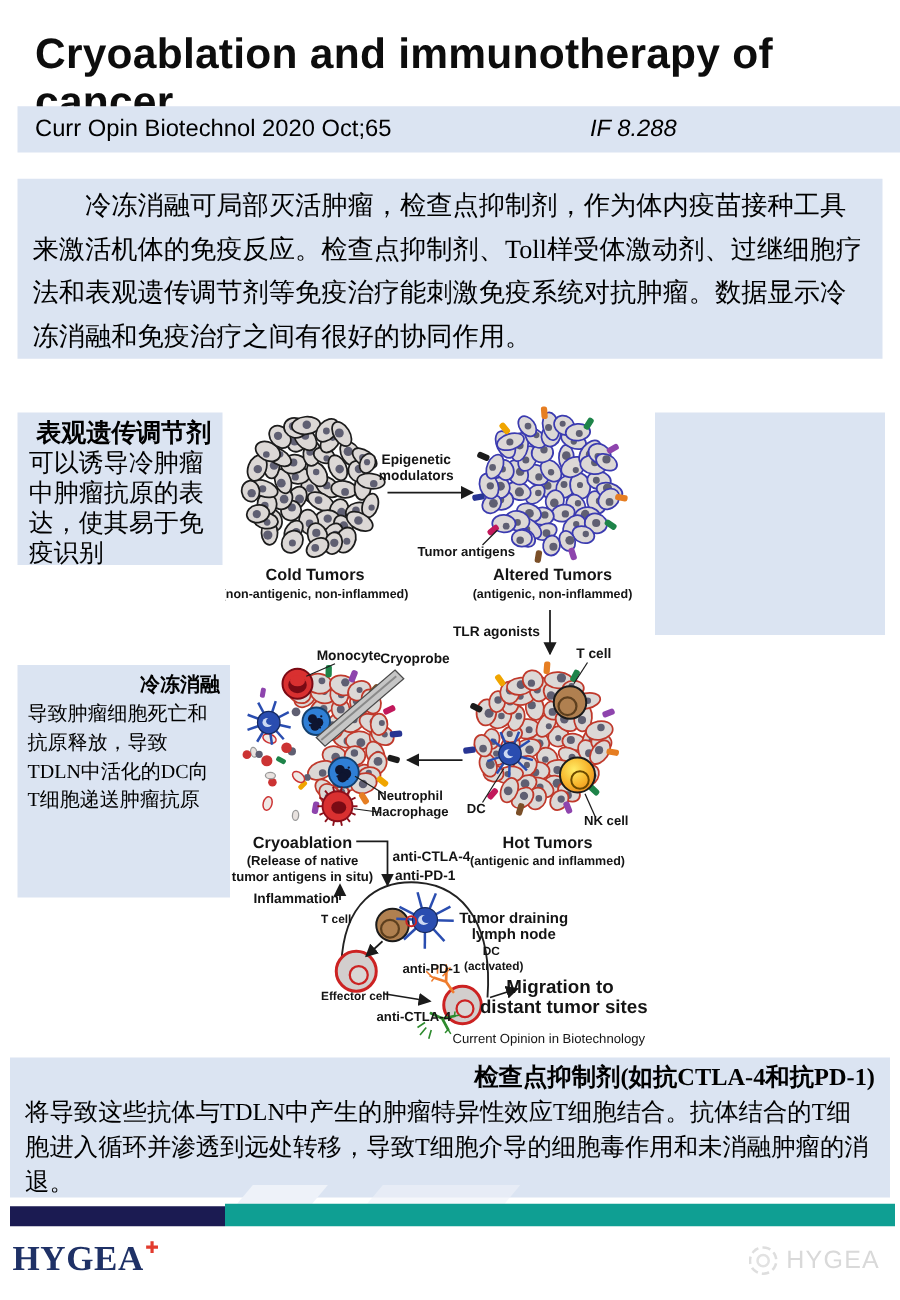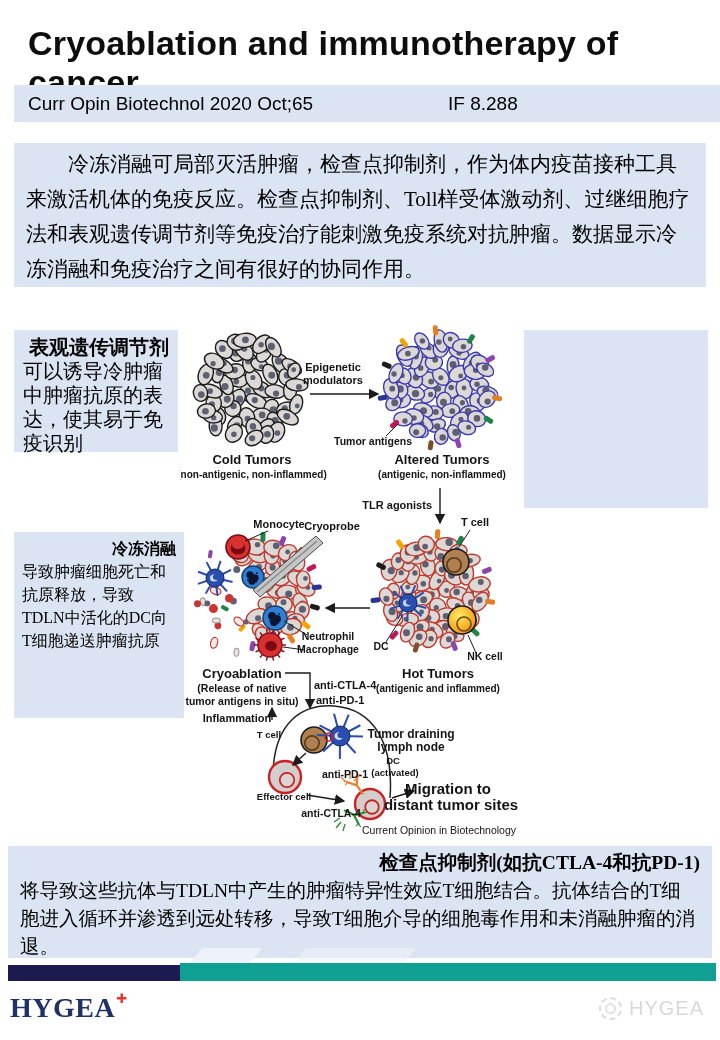--- a/index.html
+++ b/index.html
@@ -11,21 +11,21 @@
   .page-title{
     position:absolute;left:28px;top:24px;margin:0;
     font-size:34px;font-weight:700;color:#0d0d0d;letter-spacing:.2px;
   }
   .refbar{
     position:absolute;left:14px;top:85px;width:692px;height:37px;
     background:var(--boxbg,#dbe4f2);
     padding-left:32px;
   }
   .refbar .journal{position:absolute;left:14px;top:0;line-height:37px;font-size:19px;}
-  .refbar .impact{position:absolute;left:434px;top:0;line-height:37px;font-size:19px;}
+  .refbar .impact{position:absolute;left:458px;top:0;line-height:37px;font-size:19px;font-style:italic;}
   .abstract{
     position:absolute;left:14px;top:143px;width:692px;height:144px;
     background:var(--boxbg,#dbe4f2);box-sizing:border-box;padding:4px 12px;
     font-family:"Liberation Serif","DejaVu Serif",serif;
     font-size:21px;line-height:35px;
   }
   .abstract p{margin:0;text-indent:2em;}
   .callout{
     position:absolute;background:var(--boxbg,#dbe4f2);box-sizing:border-box;
     font-family:"Liberation Serif","DejaVu Serif",serif;

